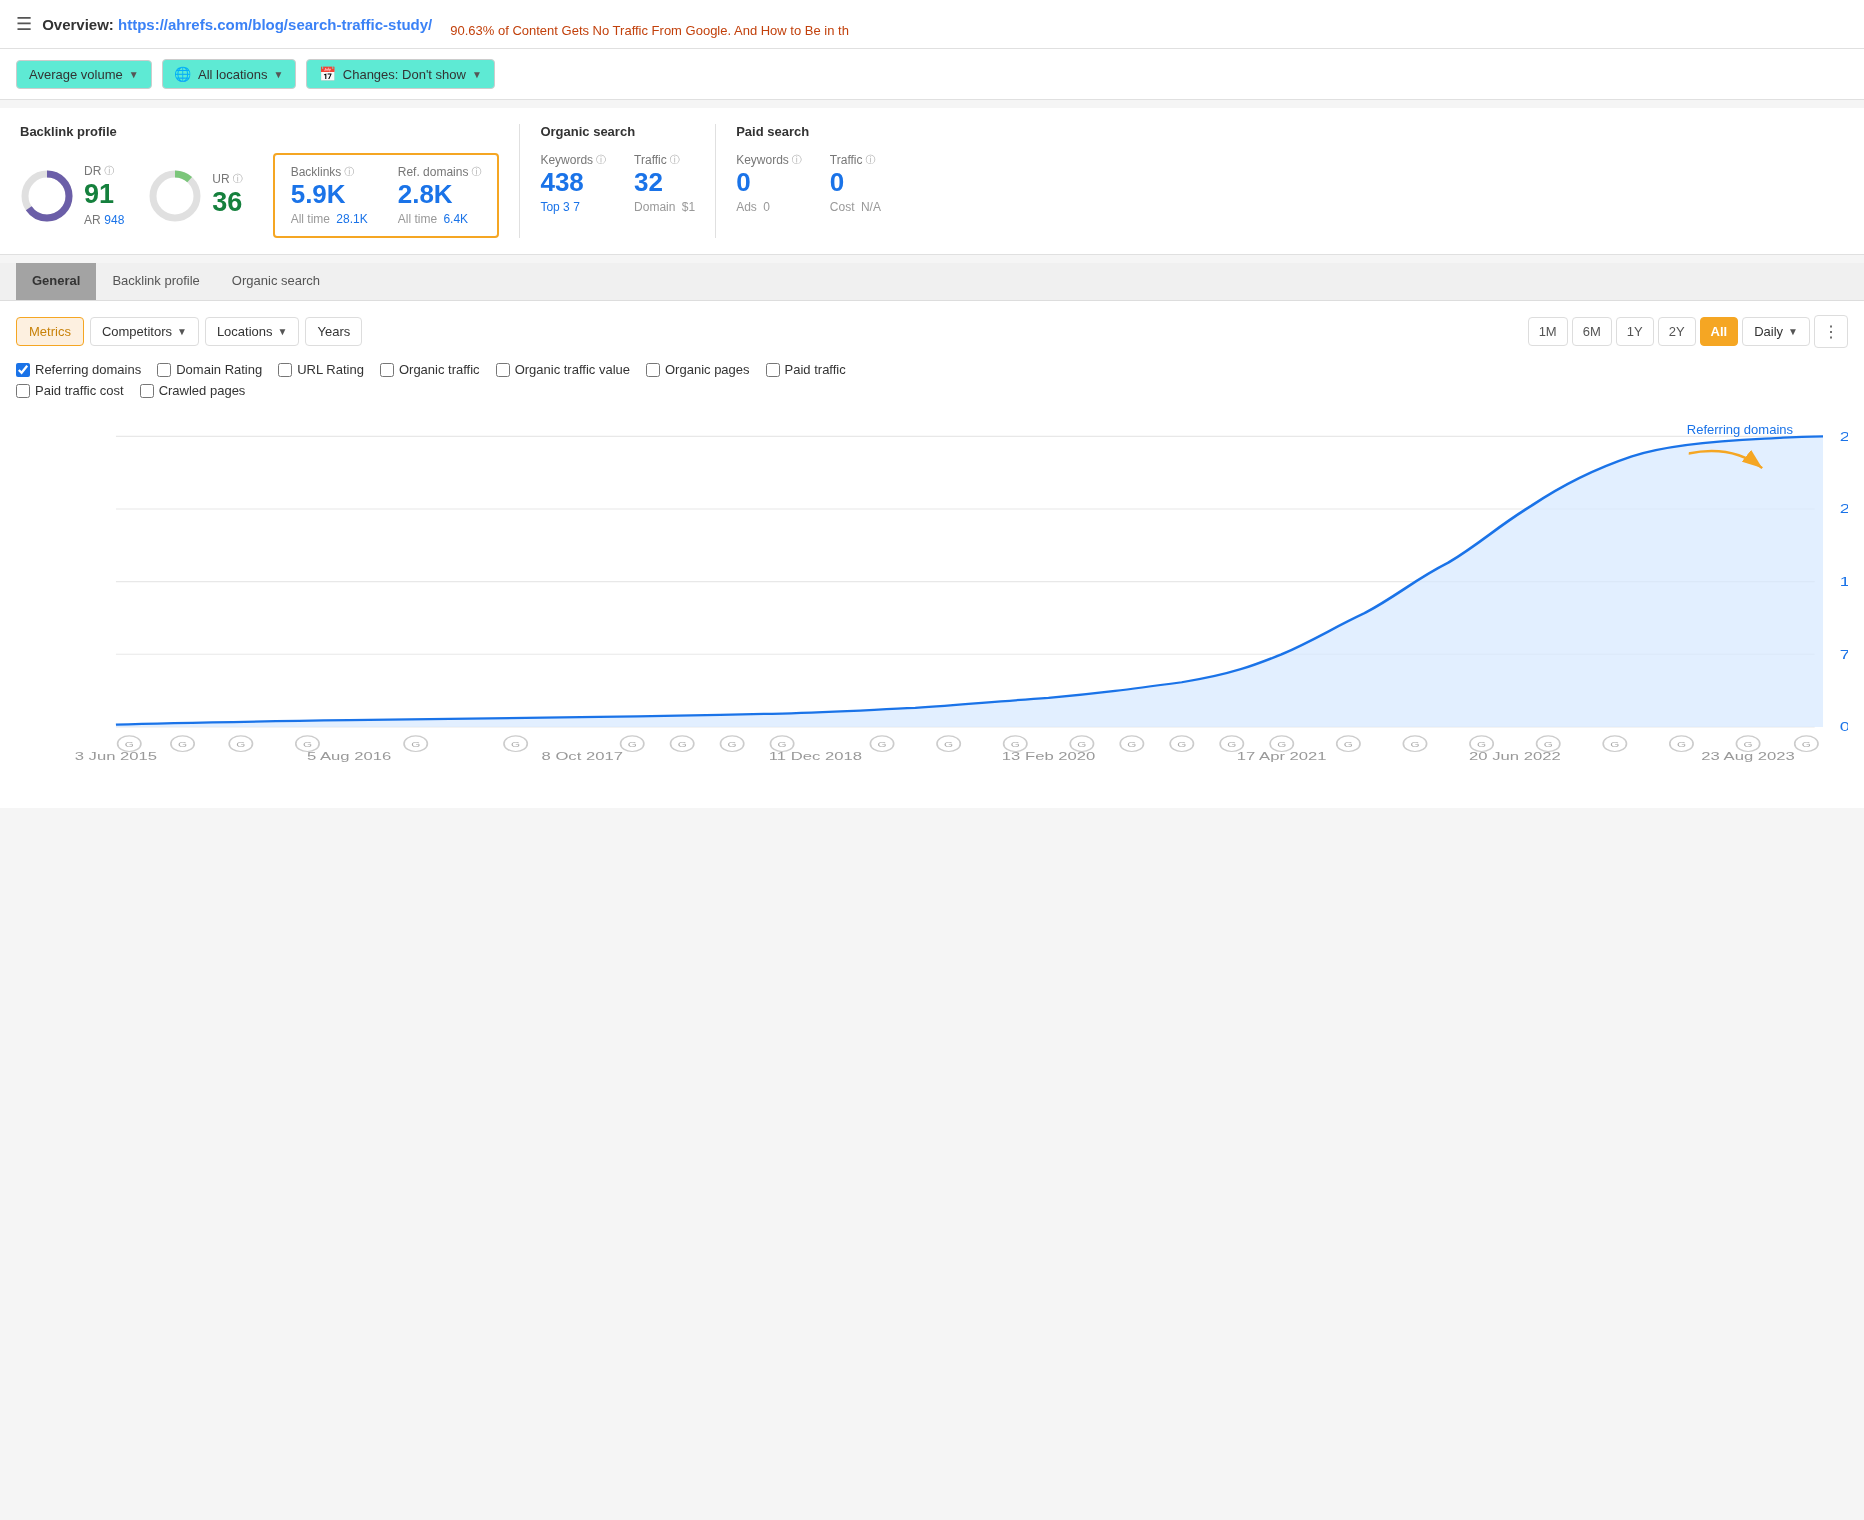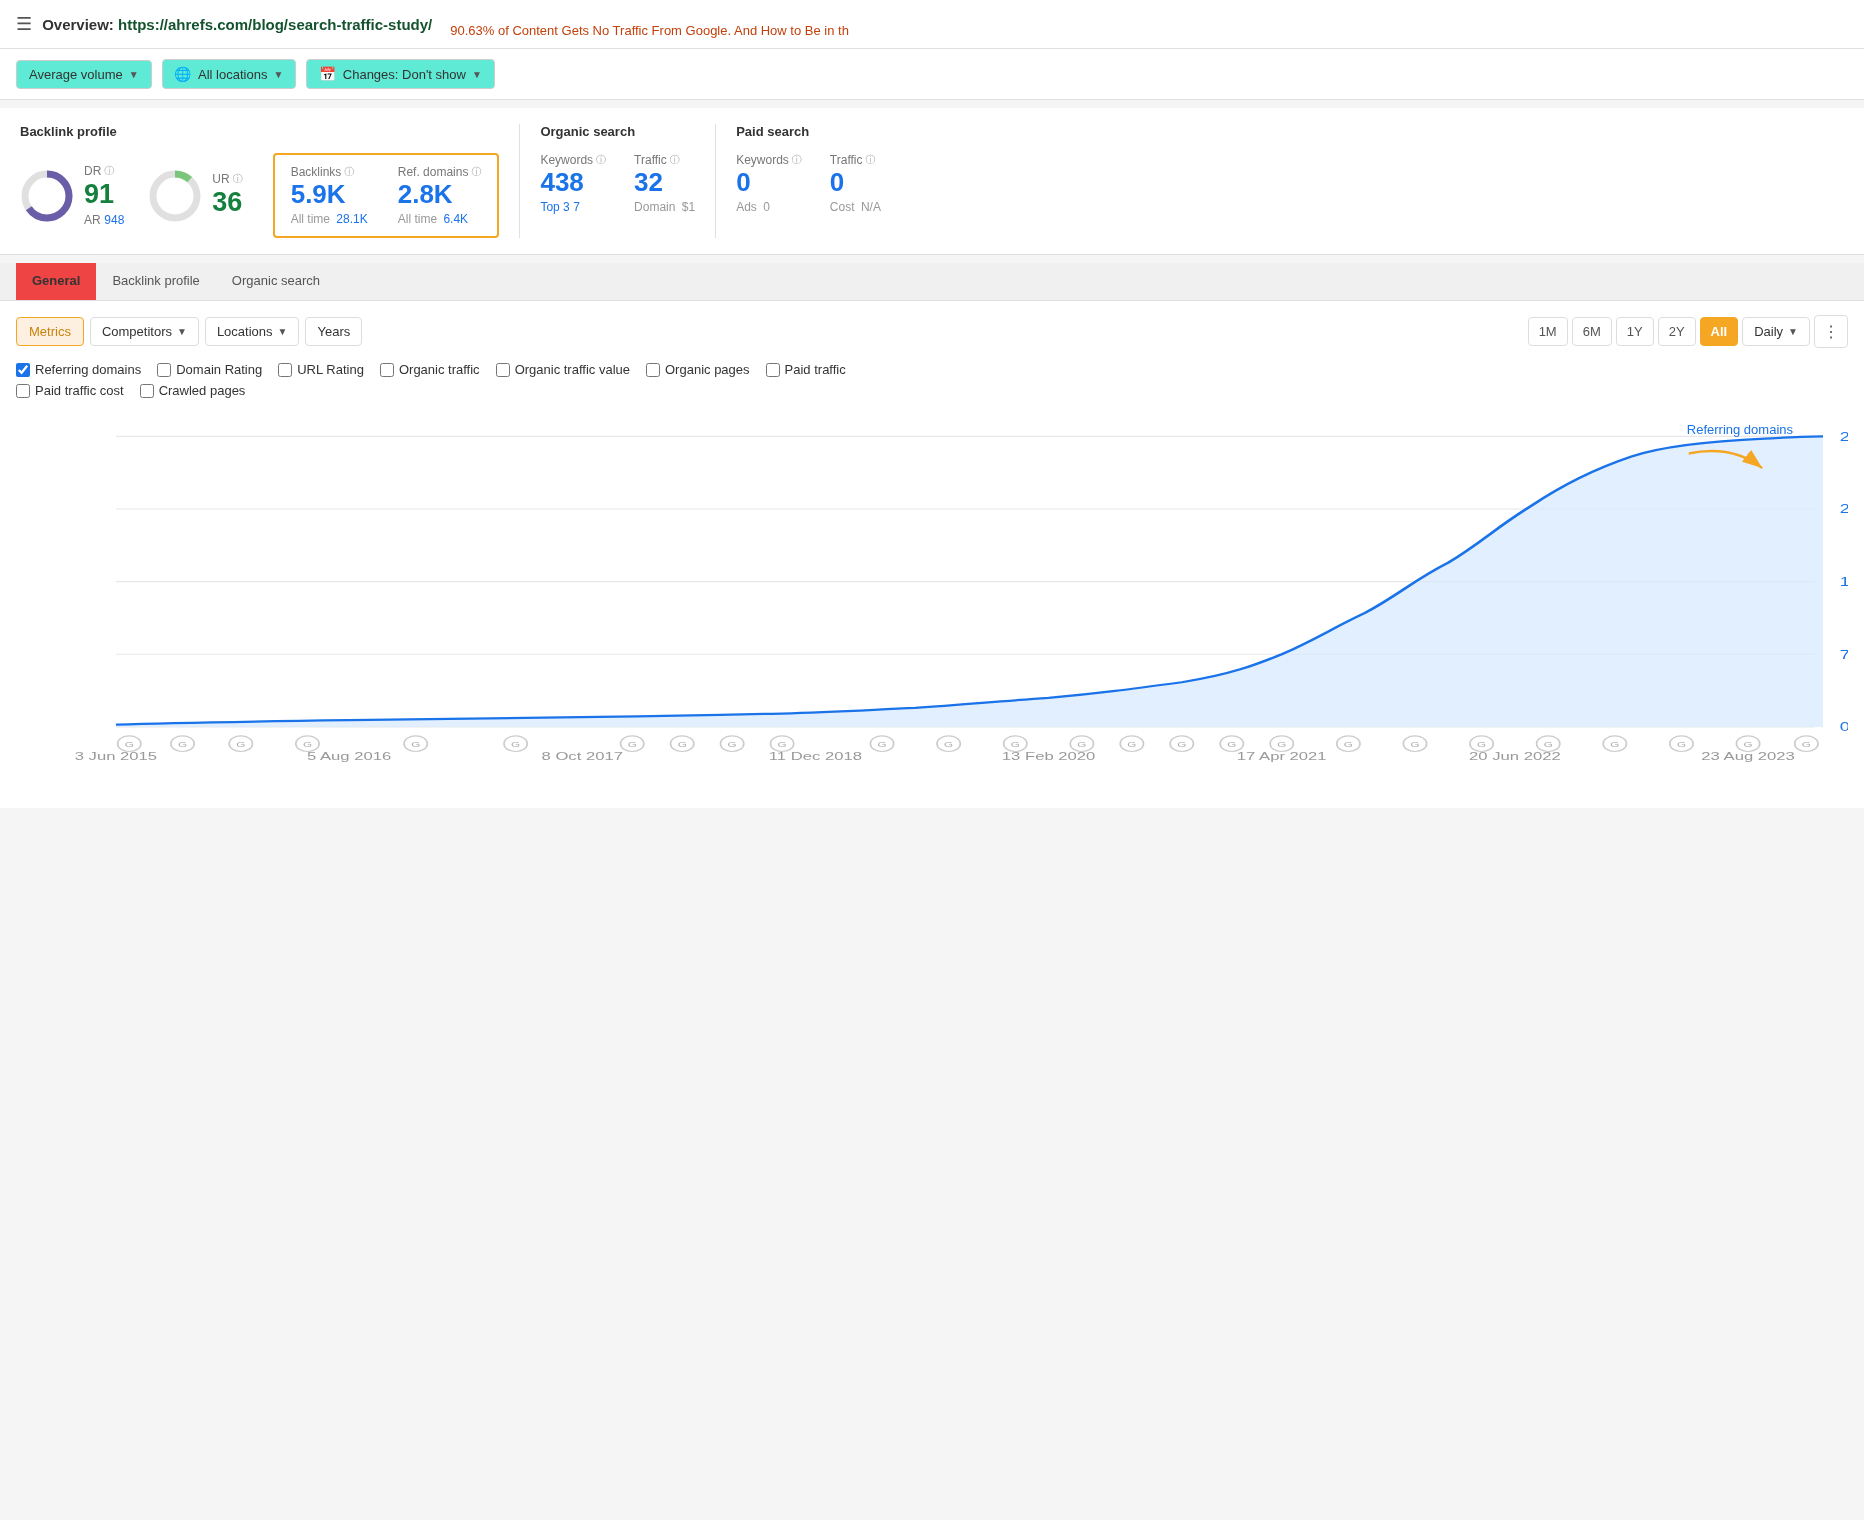--- a/index.html
+++ b/index.html
@@ -2,21 +2,21 @@
 <html><head>
   <meta charset="utf-8">
   <style>
     * { box-sizing: border-box; margin: 0; padding: 0; }
     body { font-family: -apple-system, BlinkMacSystemFont, 'Segoe UI', Arial, sans-serif; font-size: 14px; background: #f5f5f5; color: #333; }
 
     
     .header { background: #fff; padding: 10px 16px; display: flex; align-items: center; gap: 10px; border-bottom: 1px solid #e0e0e0; }
     .menu-icon { font-size: 18px; cursor: pointer; color: #555; }
     .header-title { font-size: 15px; font-weight: 700; color: #333; }
-    .header-title a { color: #14532d; text-decoration: none; font-weight: 700; }
+    .header-title a { color: #3b82f6; text-decoration: none; font-weight: 700; }
     .header-subtitle { font-size: 13px; color: #c2410c; margin-left: 8px; overflow: hidden; text-overflow: ellipsis; white-space: nowrap; margin-top: 13px; }
 
     
     .toolbar { background: #fff; padding: 10px 16px; display: flex; align-items: center; gap: 10px; border-bottom: 1px solid #e0e0e0; }
     .dropdown-btn { display: flex; align-items: center; gap: 6px; border: 1px solid #ccc; border-radius: 4px; padding: 6px 12px; background: #5eead4; cursor: pointer; font-size: 13px; color: #333; }
     .globe-icon { font-size: 14px; }
     .calendar-icon { font-size: 14px; }
 
     
     .stats-section { background: #fff; margin: 8px 0; padding: 16px 20px; border-bottom: 1px solid #e0e0e0; }
@@ -38,21 +38,21 @@
     
     .donut-container { display: flex; align-items: center; gap: 14px; }
 
     
     .highlighted-box { border: 2px solid #f5a623; border-radius: 4px; padding: 10px 16px; display: flex; gap: 30px; }
     .backlink-stat { display: flex; flex-direction: column; }
 
     
     .tabs-section { background: #f0f0f0; padding: 0 16px; border-bottom: 1px solid #ddd; display: flex; gap: 0; }
     .tab { padding: 10px 16px; cursor: pointer; font-size: 13px; color: #555; border-bottom: 2px solid transparent; }
-    .tab.active { background: #ef4444; color: #333; font-weight: 600; border-bottom: 2px solid transparent; }
+    .tab.active { background: #a3a3a3; color: #333; font-weight: 600; border-bottom: 2px solid transparent; }
 
     
     .chart-section { background: #fff; margin: 0; padding: 14px 16px; }
 
     
     .sub-toolbar { display: flex; align-items: center; justify-content: space-between; margin-bottom: 14px; }
     .sub-toolbar-left { display: flex; align-items: center; gap: 6px; }
     .sub-toolbar-right { display: flex; align-items: center; gap: 4px; }
     .metrics-btn { background: #fdf0e0; border: 1px solid #f5a623; border-radius: 4px; padding: 6px 12px; font-size: 13px; color: #c8820a; cursor: pointer; font-weight: 500; }
     .sub-btn { display: flex; align-items: center; gap: 5px; border: 1px solid #ddd; border-radius: 4px; padding: 6px 11px; background: #fff; cursor: pointer; font-size: 13px; color: #333; }

